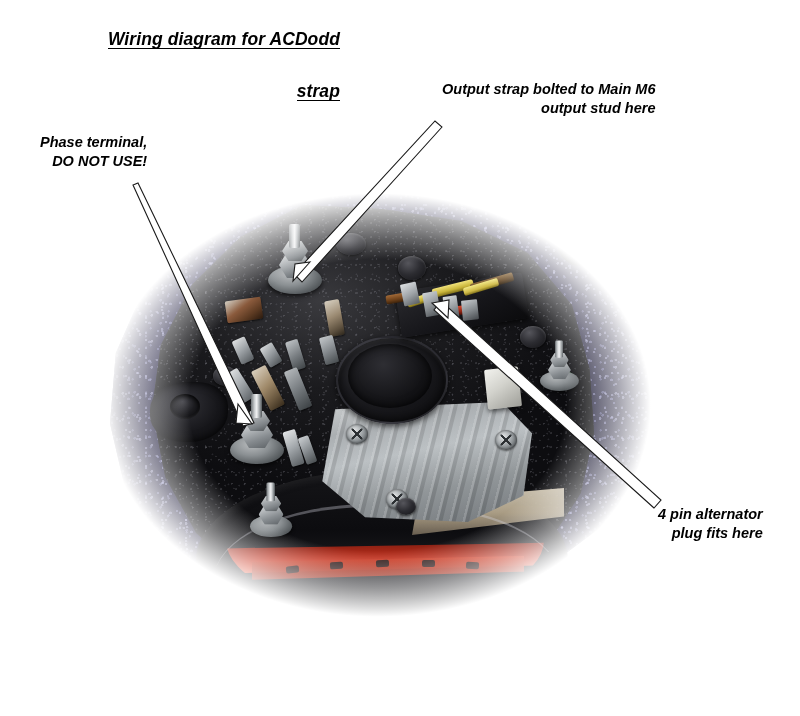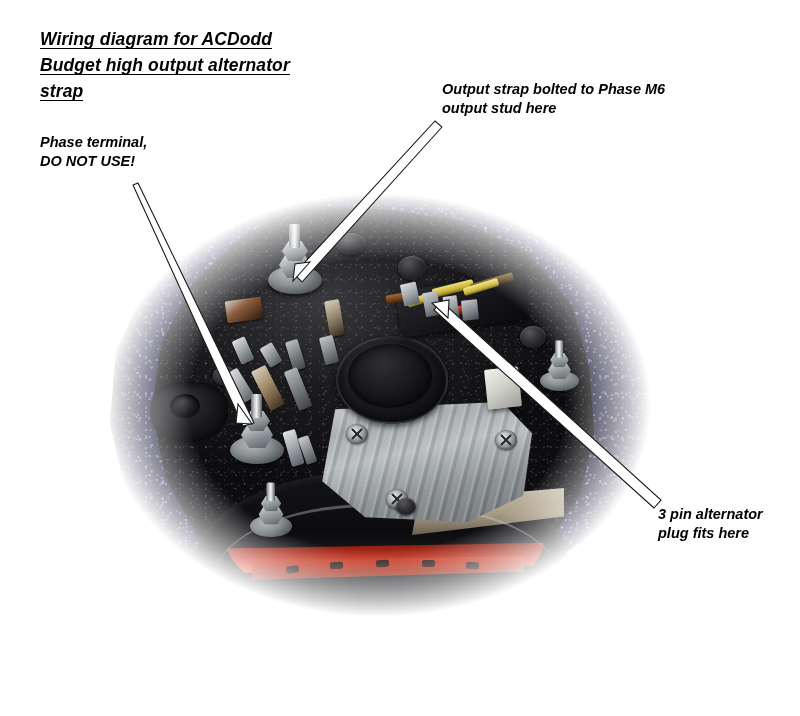--- a/index.html
+++ b/index.html
@@ -242,21 +242,21 @@
   .mount-hole{
     position:absolute;left:170px;top:394px;width:30px;height:25px;border-radius:50%;
     background:radial-gradient(ellipse at 42% 30%,#46464c 0%,#1d1d21 50%,#050506 100%);
     box-shadow:inset 0 2px 5px rgba(0,0,0,.95), inset 0 -1px 2px rgba(180,180,190,.15);
   }
 
   
   .leaders{position:absolute;left:0;top:0;width:800px;height:716px;pointer-events:none;}
 
   
-  .cap{position:absolute;color:#000;}
+  .cap{position:absolute;color:#000;text-align:right;}
   #title{
     left:40px;top:26px;width:300px;
     font-style:italic;font-weight:bold;font-size:17.5px;line-height:26px;
     letter-spacing:.1px;
   }
   #title span{
     display:inline;
     box-shadow:inset 0 -1px 0 0 #000;
     -webkit-box-decoration-break:clone;box-decoration-break:clone;
   }
@@ -385,26 +385,26 @@
     </g>
 
     <g>
       <path d="M654,508 L434,310 L441,301 L661,500 Z" fill="#ffffff" stroke="#1a1a1a" stroke-width="1.1"></path>
       <path d="M448,318 L432,303 L449,300 Z" fill="#ffffff" stroke="#1a1a1a" stroke-width="1.1"></path>
     </g>
   </svg>
 
   <div class="cap" id="title">
     <span>Wiring diagram for ACDodd</span><br>
-    <span>Budget high output alternator</span><br>
+    <br>
     <span>strap</span>
   </div>
 
   <div class="cap note" id="note-phase">Phase terminal,
 DO NOT USE!</div>
 
-  <div class="cap note" id="note-strap">Output strap bolted to Phase M6
+  <div class="cap note" id="note-strap">Output strap bolted to Main M6
 output stud here</div>
 
-  <div class="cap note" id="note-plug">3 pin alternator
+  <div class="cap note" id="note-plug">4 pin alternator
 plug fits here</div>
 
 </div>
 
 </body></html>

